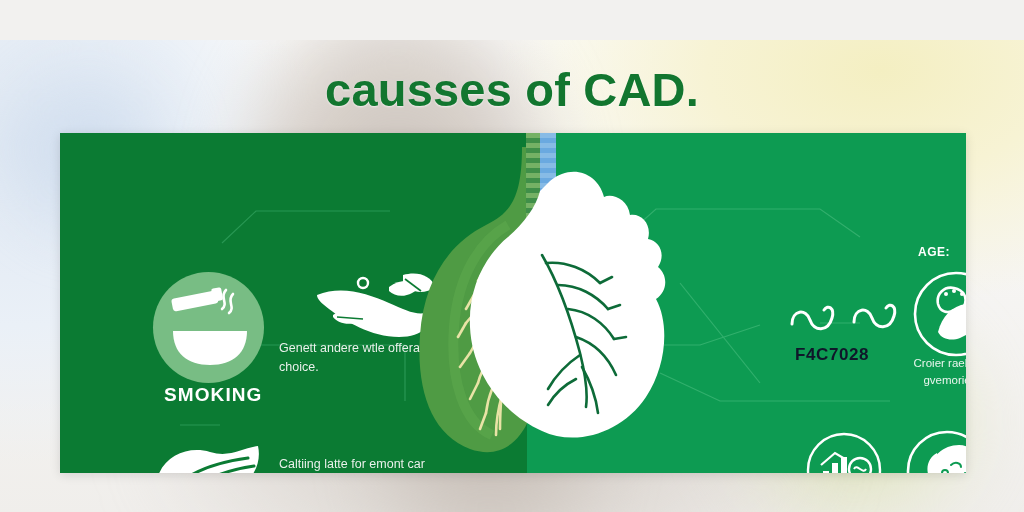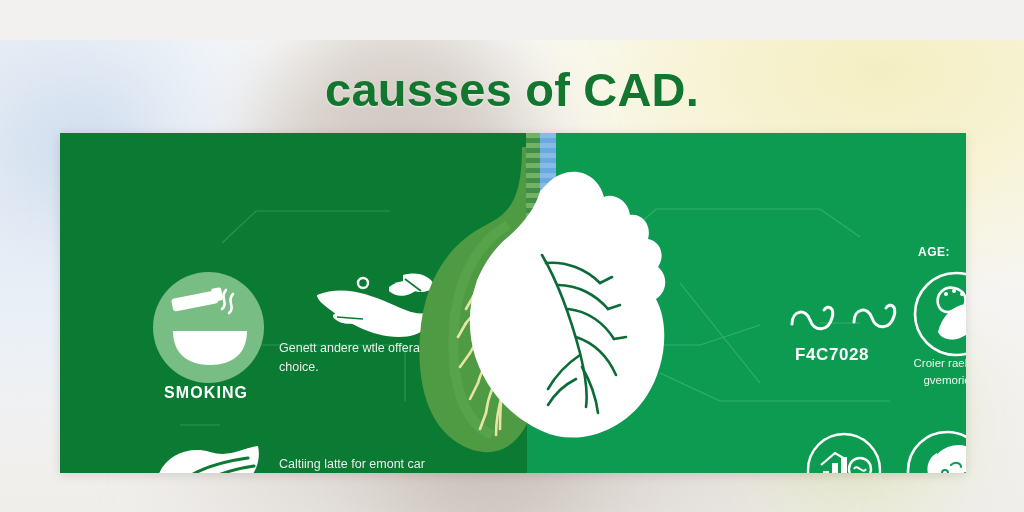--- a/index.html
+++ b/index.html
@@ -73,21 +73,21 @@
 
   .circ-icon{
     position:absolute;border-radius:50%;
   }
   .icon-smoking-bg{
     left:93px;top:139px;width:111px;height:111px;
     background:#78bd84;
   }
   .icon-label{
     position:absolute;
-    font-size:16px;font-weight:700;color:#ffffff;letter-spacing:1.1px;
+    font-size:19px;font-weight:700;color:#ffffff;letter-spacing:1.1px;
     white-space:nowrap;
     text-align:right;
   }
   .lbl-smoking{left:104px;top:251px;}
 
   .blurb{
     position:absolute;
     font-size:12.5px;line-height:1.55;color:#e9f4ec;
     width:160px;
     text-shadow:0 0 1px rgba(0,0,0,.18);
@@ -101,21 +101,21 @@
     text-align:center;width:120px;
   }
   .cap-age{left:830px;top:222px;}
 
   .right-head{
     position:absolute;left:858px;top:112px;
     font-size:12px;font-weight:700;color:#ffffff;letter-spacing:.5px;
   }
   .fact-text{
     position:absolute;left:735px;top:212px;
-    font-size:17px;font-weight:600;color:#ffffff;letter-spacing:.6px;
+    font-size:17px;font-weight:600;color:#0f172a;letter-spacing:.6px;
   }
 
   .svg-ico{position:absolute;}
   .svg-ico svg{display:block;}
   .ico-spoon{left:255px;top:136px;}
   .ico-chip{left:88px;top:303px;}
   .ico-squig{left:728px;top:165px;}
   .ico-agecirc{left:852px;top:137px;}
   .ico-cholcirc{left:745px;top:298px;}
   .ico-stresscirc{left:845px;top:296px;}

